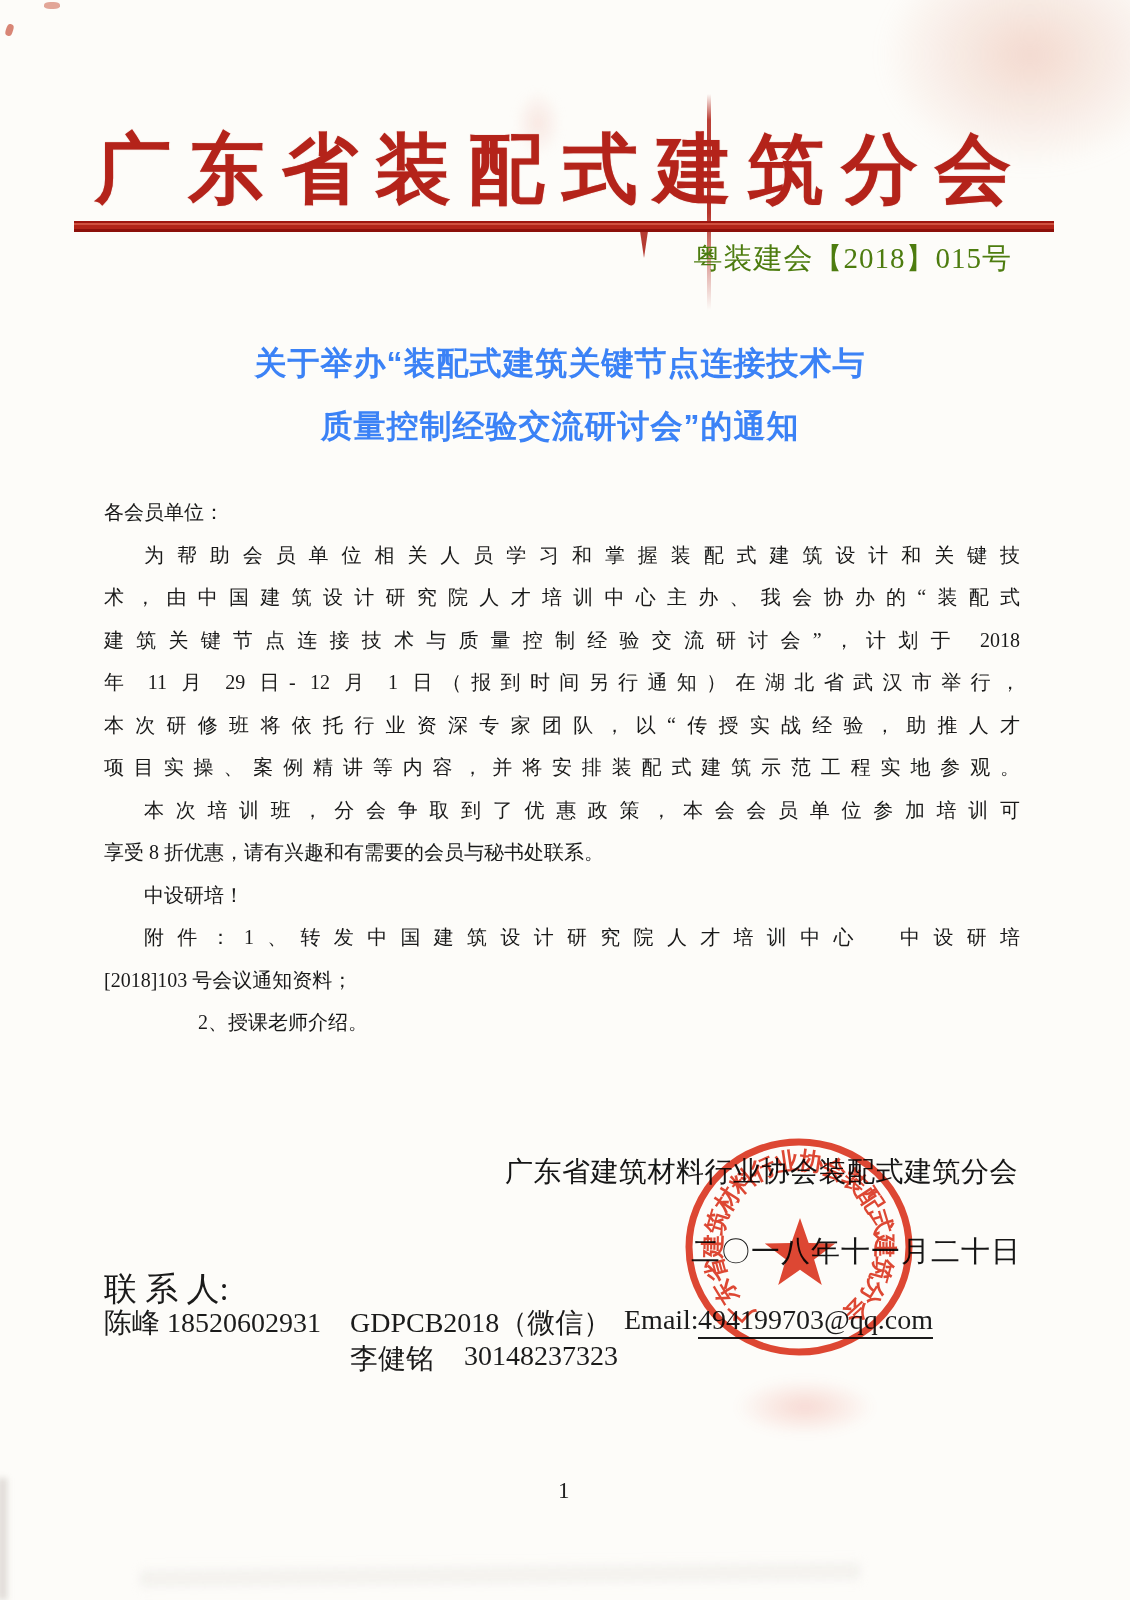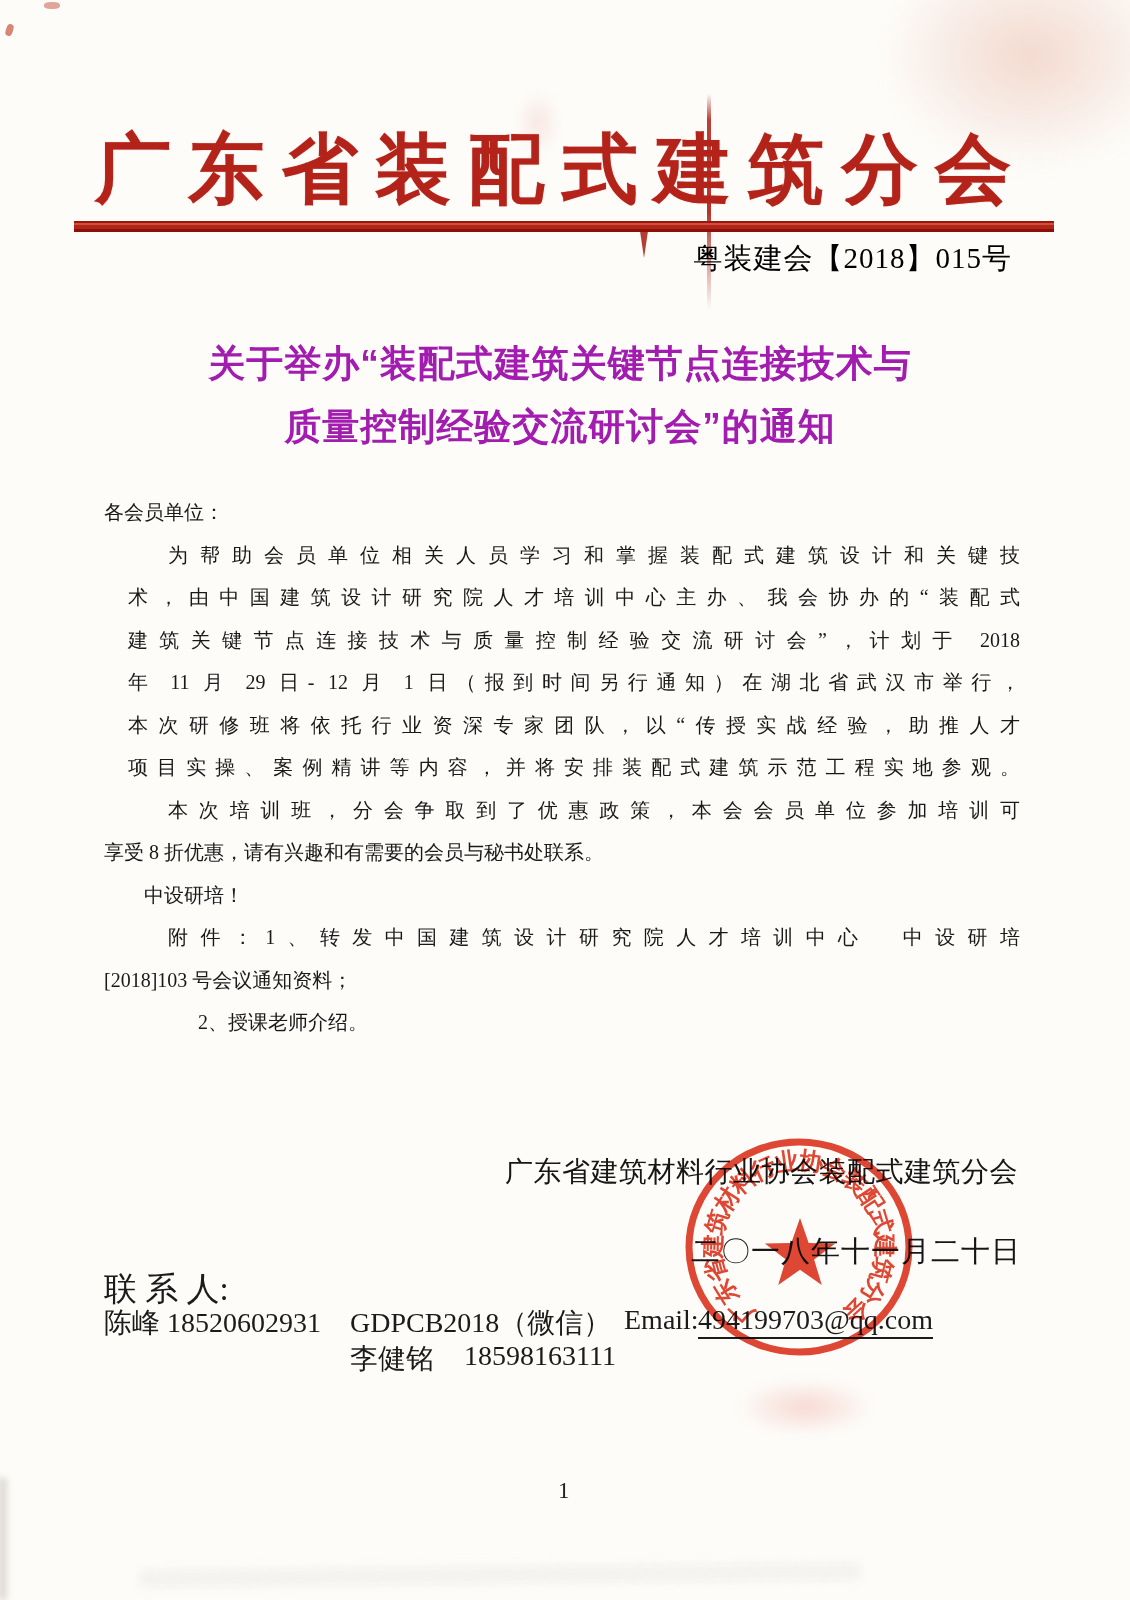--- a/index.html
+++ b/index.html
@@ -42,36 +42,36 @@
     font-family:"Liberation Serif","DejaVu Serif",serif;
     text-shadow:0 0 1px rgba(170,30,20,.55);
     white-space:nowrap;
   }
   .red-rule{
     position:absolute;left:74px;top:221px;width:980px;height:11px;
     background:linear-gradient(to bottom,#9d150e 0 22%,#d0503e 22% 38%,#b22418 38% 72%,#8c100a 72% 100%);
   }
   .doc-number{
     position:absolute;right:118px;top:239px;
-    font-size:29px;color:#000000;letter-spacing:1px;white-space:nowrap;
+    font-size:29px;color:#4d7c0f;letter-spacing:1px;white-space:nowrap;
   }
   
   .doc-title{
     position:absolute;left:0;right:10px;top:332px;
-    text-align:center;font-size:37px;line-height:63px;font-weight:bold;
-    color:#a21caf;font-family:"Liberation Sans","DejaVu Sans",sans-serif;
+    text-align:center;font-size:32px;line-height:63px;font-weight:bold;
+    color:#3b82f6;font-family:"Liberation Sans","DejaVu Sans",sans-serif;
     letter-spacing:1px;
   }
   
   .body-block{
     position:absolute;left:104px;top:491px;width:916px;
     font-size:20px;line-height:42.5px;color:#191919;
   }
   .bl{white-space:pre-wrap;}
-  .bl.j{text-align:justify;text-align-last:justify;margin-left:24px;}
+  .bl.j{text-align:justify;text-align-last:justify;}
   .bl.ind{text-indent:2em;}
   .bl.ind5{text-indent:4.7em;}
   
   .sig-org{position:absolute;right:112px;top:1153px;font-size:28px;color:#161616;
     letter-spacing:.5px;white-space:nowrap;}
   .sig-date{position:absolute;right:109px;top:1232px;font-size:29px;color:#161616;
     letter-spacing:1px;white-space:nowrap;}
   
   .contact-label{position:absolute;left:104px;top:1267px;font-size:33px;white-space:pre;}
   .contact-row{position:absolute;left:104px;width:920px;height:36px;font-size:28px;}
@@ -152,21 +152,21 @@
 
   <div class="contact-label">联 系 人:</div>
   <div class="contact-row row1">
     <span class="p p-a">陈峰 18520602931</span>
     <span class="p p-b">GDPCB2018（微信）</span>
     <span class="p p-c">Email:</span>
     <span class="p p-d">494199703@qq.com</span>
   </div>
   <div class="contact-row row2">
     <span class="p p-e">李健铭</span>
-    <span class="p p-f">18598163111</span>
+    <span class="p p-f">30148237323</span>
   </div>
 
   <svg class="seal" viewBox="0 0 270 270">
     <ellipse cx="135" cy="136" rx="110" ry="105" fill="none" stroke="#dd3a24" stroke-width="7"></ellipse>
     <polygon fill="#dd3a24" transform="translate(136,144)" points="0,-37 8.7,-12 35.2,-11.4 14.1,4.6 21.8,29.9 0,14.8 -21.8,29.9 -14.1,4.6 -35.2,-11.4 -8.7,-12"></polygon>
     <g id="seal-chars">
         <text x="135" y="58" text-anchor="middle" transform="rotate(-138 135 136)">广</text>
         <text x="135" y="58" text-anchor="middle" transform="rotate(-121.76470588235294 135 136)">东</text>
         <text x="135" y="58" text-anchor="middle" transform="rotate(-105.52941176470588 135 136)">省</text>
         <text x="135" y="58" text-anchor="middle" transform="rotate(-89.29411764705883 135 136)">建</text>

